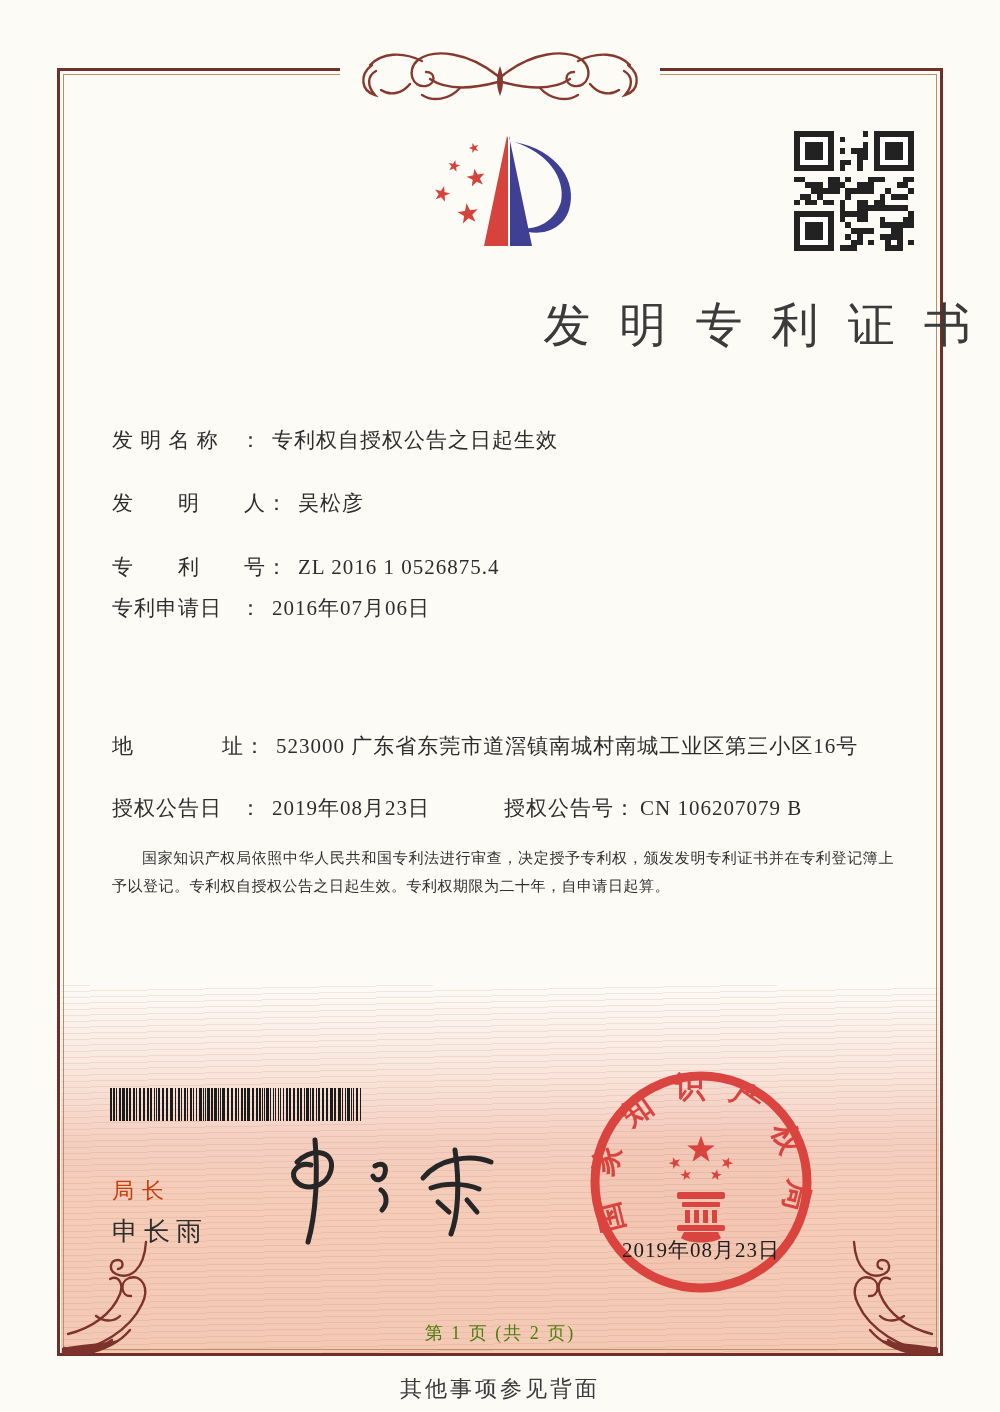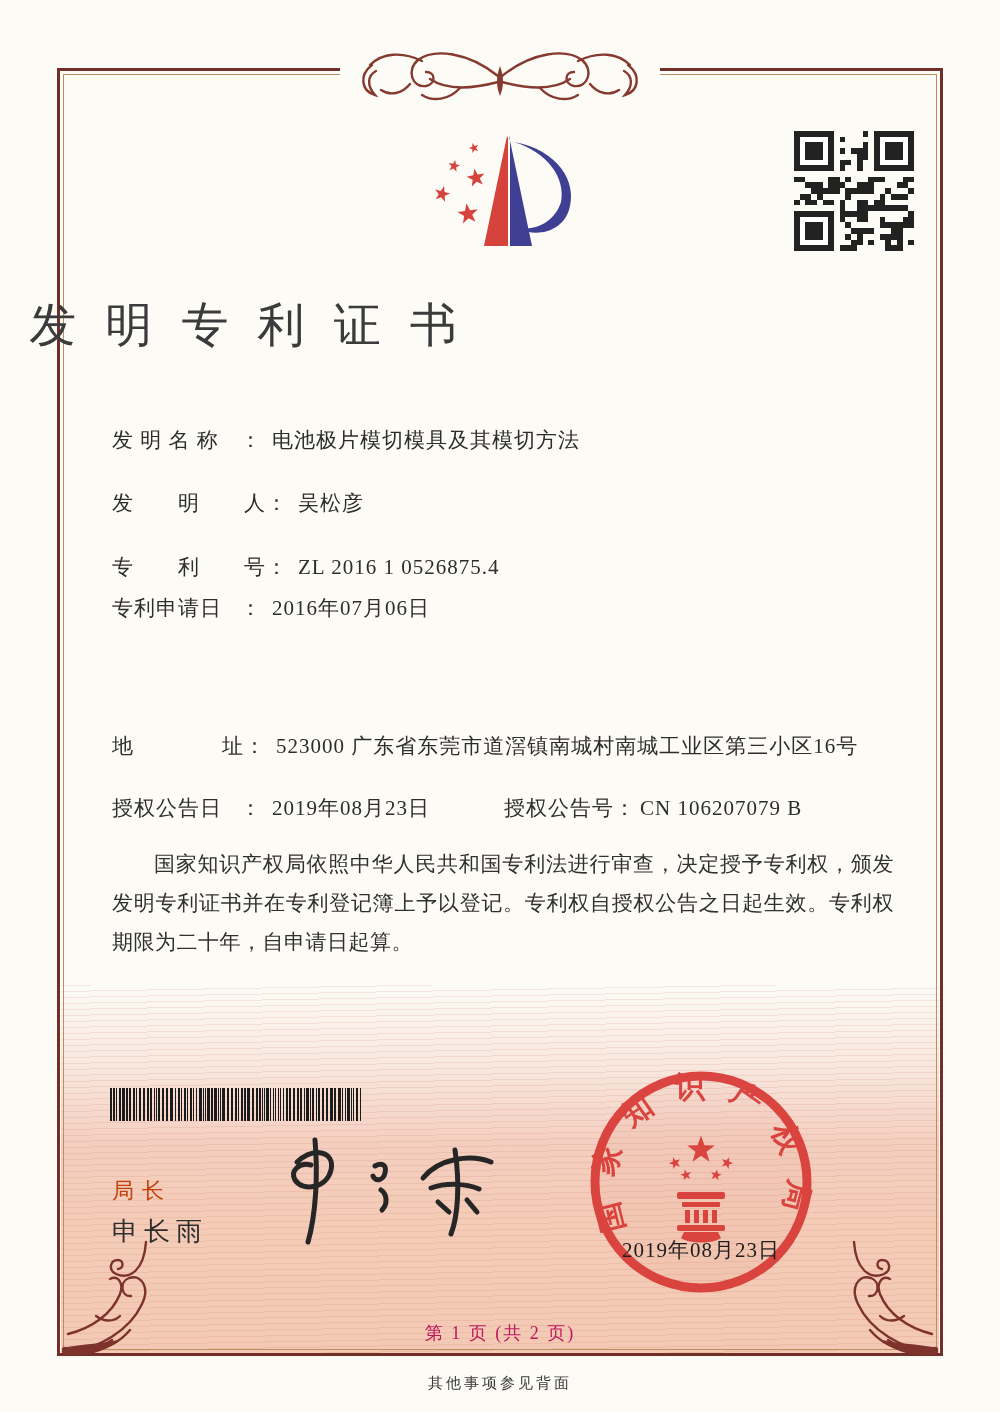--- a/index.html
+++ b/index.html
@@ -17,43 +17,43 @@
   .pink-zone{position:absolute;left:61px;top:985px;width:878px;height:368px;
     background:
       repeating-linear-gradient(179deg, rgba(193,105,84,0.14) 0 1px, rgba(0,0,0,0) 1px 6px),
       linear-gradient(180deg, rgba(244,205,190,0) 0px, rgba(244,205,190,0.45) 85px,
                       rgba(243,201,185,0.9) 160px, #f4ccb8 230px, #f3c9b4 368px);
   }
   
   .cert-no{position:absolute;left:95px;top:133px;font-size:23px;letter-spacing:2px;color:#333;}
   .logo{position:absolute;left:418px;top:130px;width:170px;height:138px;}
   .qr{position:absolute;left:794px;top:131px;width:120px;height:120px;}
-  .title{position:absolute;left:0;top:294px;width:100%;text-align:left;
+  .title{position:absolute;left:0;top:294px;width:100%;text-align:right;
     font-size:47px;letter-spacing:0.62em;text-indent:0.62em;color:#3b3b3b;font-weight:500;}
   
   .field{position:absolute;left:112px;font-size:21px;color:#2d2d2d;letter-spacing:1px;line-height:1.5;}
   .flabel{display:inline-block;min-width:128px;}
   .fvalue{margin-left:10px;display:inline-block;vertical-align:top;max-width:648px;}
   .grant-gap{display:inline-block;width:74px;}
   
   .body-text{position:absolute;left:112px;top:845px;width:782px;
-    font-size:21px;line-height:1.85;letter-spacing:0.5px;color:#303030;text-align:justify;}
+    font-size:15px;line-height:1.85;letter-spacing:0.5px;color:#303030;text-align:justify;}
   .body-text p{margin:0 0 2px 0;text-indent:2em;}
   
   .barcode{position:absolute;left:110px;top:1088px;width:258px;height:33px;}
   .officer-title{position:absolute;left:112px;top:1176px;font-size:22px;letter-spacing:8px;color:#c2410c;}
   .officer-name{position:absolute;left:112px;top:1214px;font-size:26px;letter-spacing:6px;color:#2e2e2e;}
   .signature{position:absolute;left:255px;top:1132px;width:265px;height:118px;}
   .seal{position:absolute;left:585px;top:1066px;width:232px;height:232px;}
   .seal-date{position:absolute;left:585px;top:1236px;width:232px;text-align:center;
     font-size:21px;letter-spacing:1px;color:#1e1e1e;z-index:5;}
   .page-info{position:absolute;left:0;top:1321px;width:100%;text-align:center;
-    font-size:18px;letter-spacing:2px;color:#be185d;z-index:4;}
+    font-size:18px;letter-spacing:2px;color:#4d7c0f;z-index:4;}
   .back-note{position:absolute;left:0;top:1374px;width:100%;text-align:center;
-    font-size:15px;letter-spacing:3px;color:#3a3a3a;}
+    font-size:22px;letter-spacing:3px;color:#3a3a3a;}
   
   .orn-top{position:absolute;left:340px;top:34px;width:320px;height:76px;}
   .orn-bl{position:absolute;left:56px;top:1236px;width:114px;height:122px;}
   .orn-br{position:absolute;left:830px;top:1236px;width:114px;height:122px;transform:scaleX(-1);}
 </style>
 </head>
 <body>
 
 <div id="page">
 
@@ -248,21 +248,21 @@
         <rect x="15" y="1" width="5" height="5" fill="#fff"></rect>
         <rect x="16" y="2" width="3" height="3" fill="#222"></rect>
         <rect x="0" y="14" width="7" height="7" fill="#222"></rect>
         <rect x="1" y="15" width="5" height="5" fill="#fff"></rect>
         <rect x="2" y="16" width="3" height="3" fill="#222"></rect>
       </svg></div>
 
   <div class="title">发明专利证书</div>
 
   <div class="field" style="top:425px">
-    <span class="flabel">发 明 名 称</span><span>：</span><span class="fvalue">电池极片模切模具及其模切方法</span>
+    <span class="flabel">发 明 名 称</span><span>：</span><span class="fvalue">专利权自授权公告之日起生效</span>
   </div>
   <div class="field" style="top:488px">
     <span class="flabel">发　　明　　人</span><span>：</span><span class="fvalue">吴松彦</span>
   </div>
   <div class="field" style="top:552px">
     <span class="flabel">专　　利　　号</span><span>：</span><span class="fvalue">ZL 2016 1 0526875.4</span>
   </div>
   <div class="field" style="top:593px">
     <span class="flabel">专利申请日</span><span>：</span><span class="fvalue">2016年07月06日</span>
   </div>

